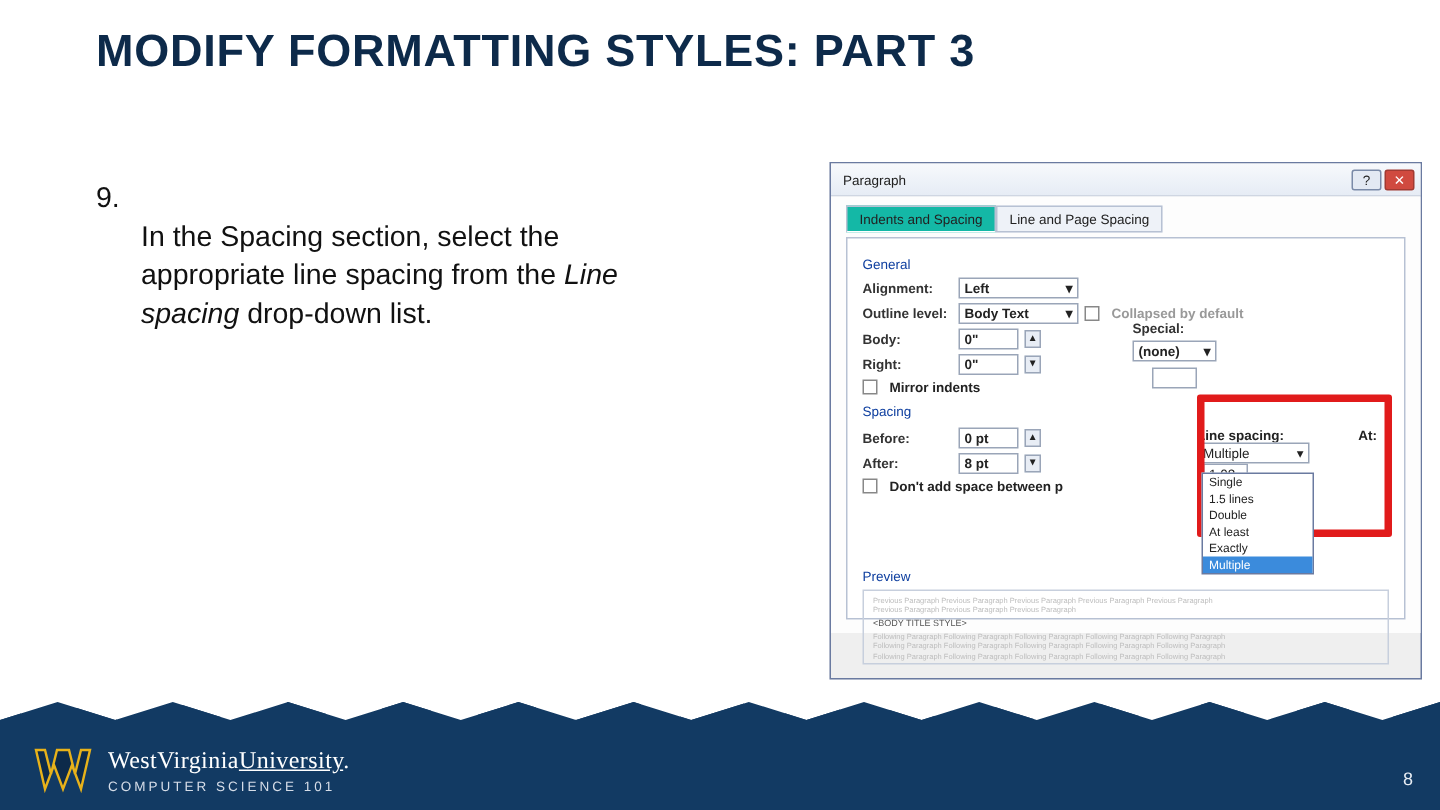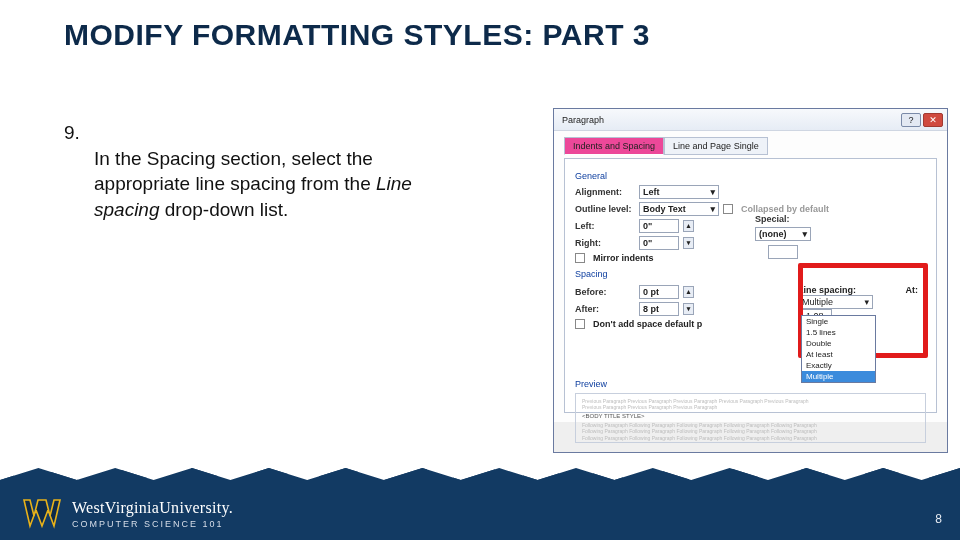--- a/index.html
+++ b/index.html
@@ -87,21 +87,21 @@
     margin-bottom: 4px;
   }
   .tab {
     padding: 3px 8px;
     border: 1px solid #b7c1d3;
     background: #eef2f8;
     font-size: 9px;
     position: relative;
   }
   .tab.active {
-    background: #ec4899;
+    background: #14b8a6;
     border-bottom: 1px solid #fff;
     z-index: 2;
   }
   .tab-content {
     border: 1px solid #b7c1d3;
     background: #fff;
     margin-top: -1px;
     padding: 6px 10px 10px 10px;
     height: calc(100% - 20px);
     position: relative;
@@ -223,21 +223,21 @@
   .wv-badge {
     width: 40px; height: 32px;
     position: relative;
   }
   .wv-badge svg { width: 100%; height: 100%; }
   .wvu-text .uni {
     font-family: Georgia, 'Times New Roman', serif;
     font-size: 16px;
     letter-spacing: 0.3px;
   }
-  .wvu-text .uni .light { font-weight: 400; }
+  .wvu-text .uni .light { font-weight: 400; text-decoration: underline; }
   .wvu-text .course {
     font-size: 9px;
     letter-spacing: 2px;
     color: #d6dde8;
     margin-top: 2px;
   }
   .page-num {
     position: absolute;
     right: 18px;
     bottom: 14px;
@@ -284,21 +284,21 @@
       <span>Paragraph</span>
       <span class="dlg-title-btns">
         <span class="dlg-title-btn">?</span>
         <span class="dlg-title-btn dlg-close">✕</span>
       </span>
     </div>
 
     <div class="dlg-body">
       <div class="tabs">
         <div class="tab active">Indents and Spacing</div>
-        <div class="tab">Line and Page Single</div>
+        <div class="tab">Line and Page Spacing</div>
       </div>
 
       <div class="tab-content">
 
         <div class="section-label">General</div>
         <div class="row">
           <span class="lbl">Alignment:</span>
           <span class="field combo">
             <span>Left</span>
             <span>▾</span>
@@ -309,21 +309,21 @@
           <span class="field combo">
             <span>Body Text</span>
             <span>▾</span>
           </span>
           <span class="chk"></span>
           <span style="color:#999">Collapsed by default</span>
         </div>
 
         <div class="indent-grid" style="position:relative">
           <div class="row">
-            <span class="lbl">Left:</span>
+            <span class="lbl">Body:</span>
             <span class="field spin">
               <span>0"</span>
             </span>
             <span class="arrow-btn">▴</span>
             <span class="col-right">
               <span class="lbl2">Special:</span>
               <span style="width:30px">By:</span>
             </span>
           </div>
           <div class="row">
@@ -357,21 +357,21 @@
           </div>
           <div class="row">
             <span class="lbl">After:</span>
             <span class="field spin">
               <span>8 pt</span>
             </span>
             <span class="arrow-btn">▾</span>
           </div>
           <div class="row">
             <span class="chk"></span>
-            <span>Don't add space default p</span>
+            <span>Don't add space between p</span>
           </div>
 
           <div class="linesp-cell">
             <div class="row" style="margin:0">
               <span>Line spacing:</span>
               <span style="margin-left:auto">At:</span>
             </div>
             <div style="position:relative">
               <span class="field combo" style="width:75px">
                 <span>Multiple</span>

